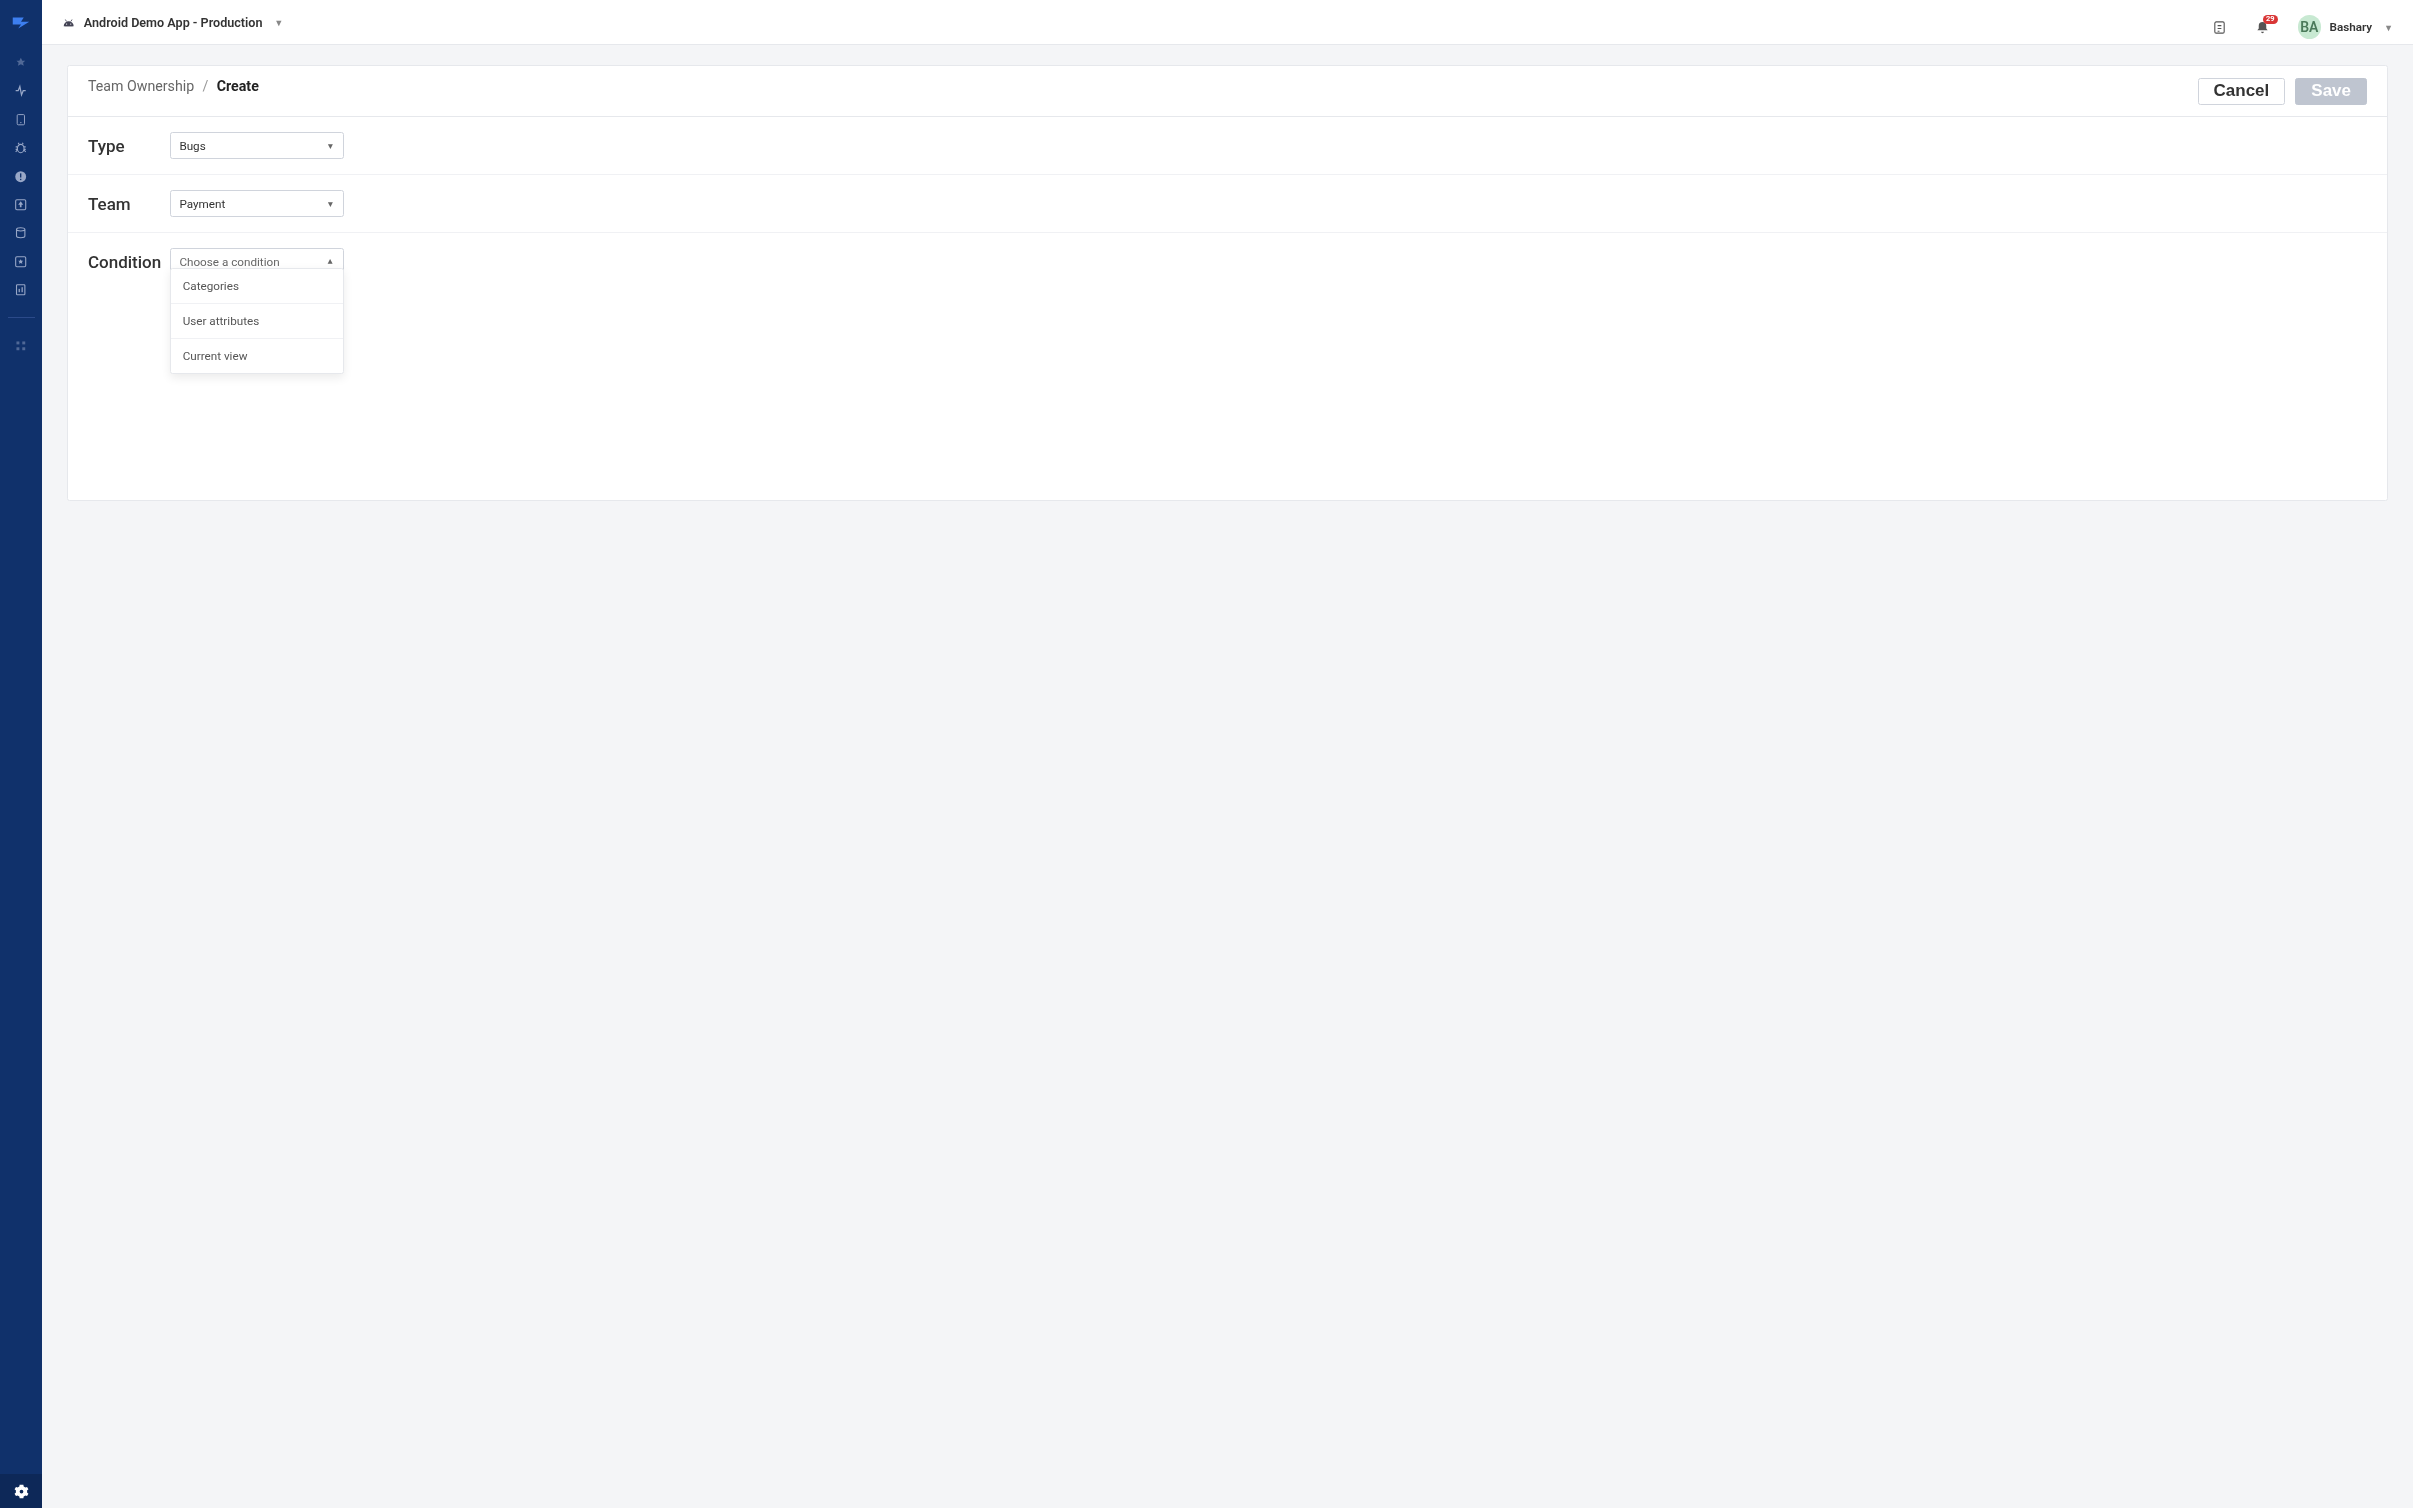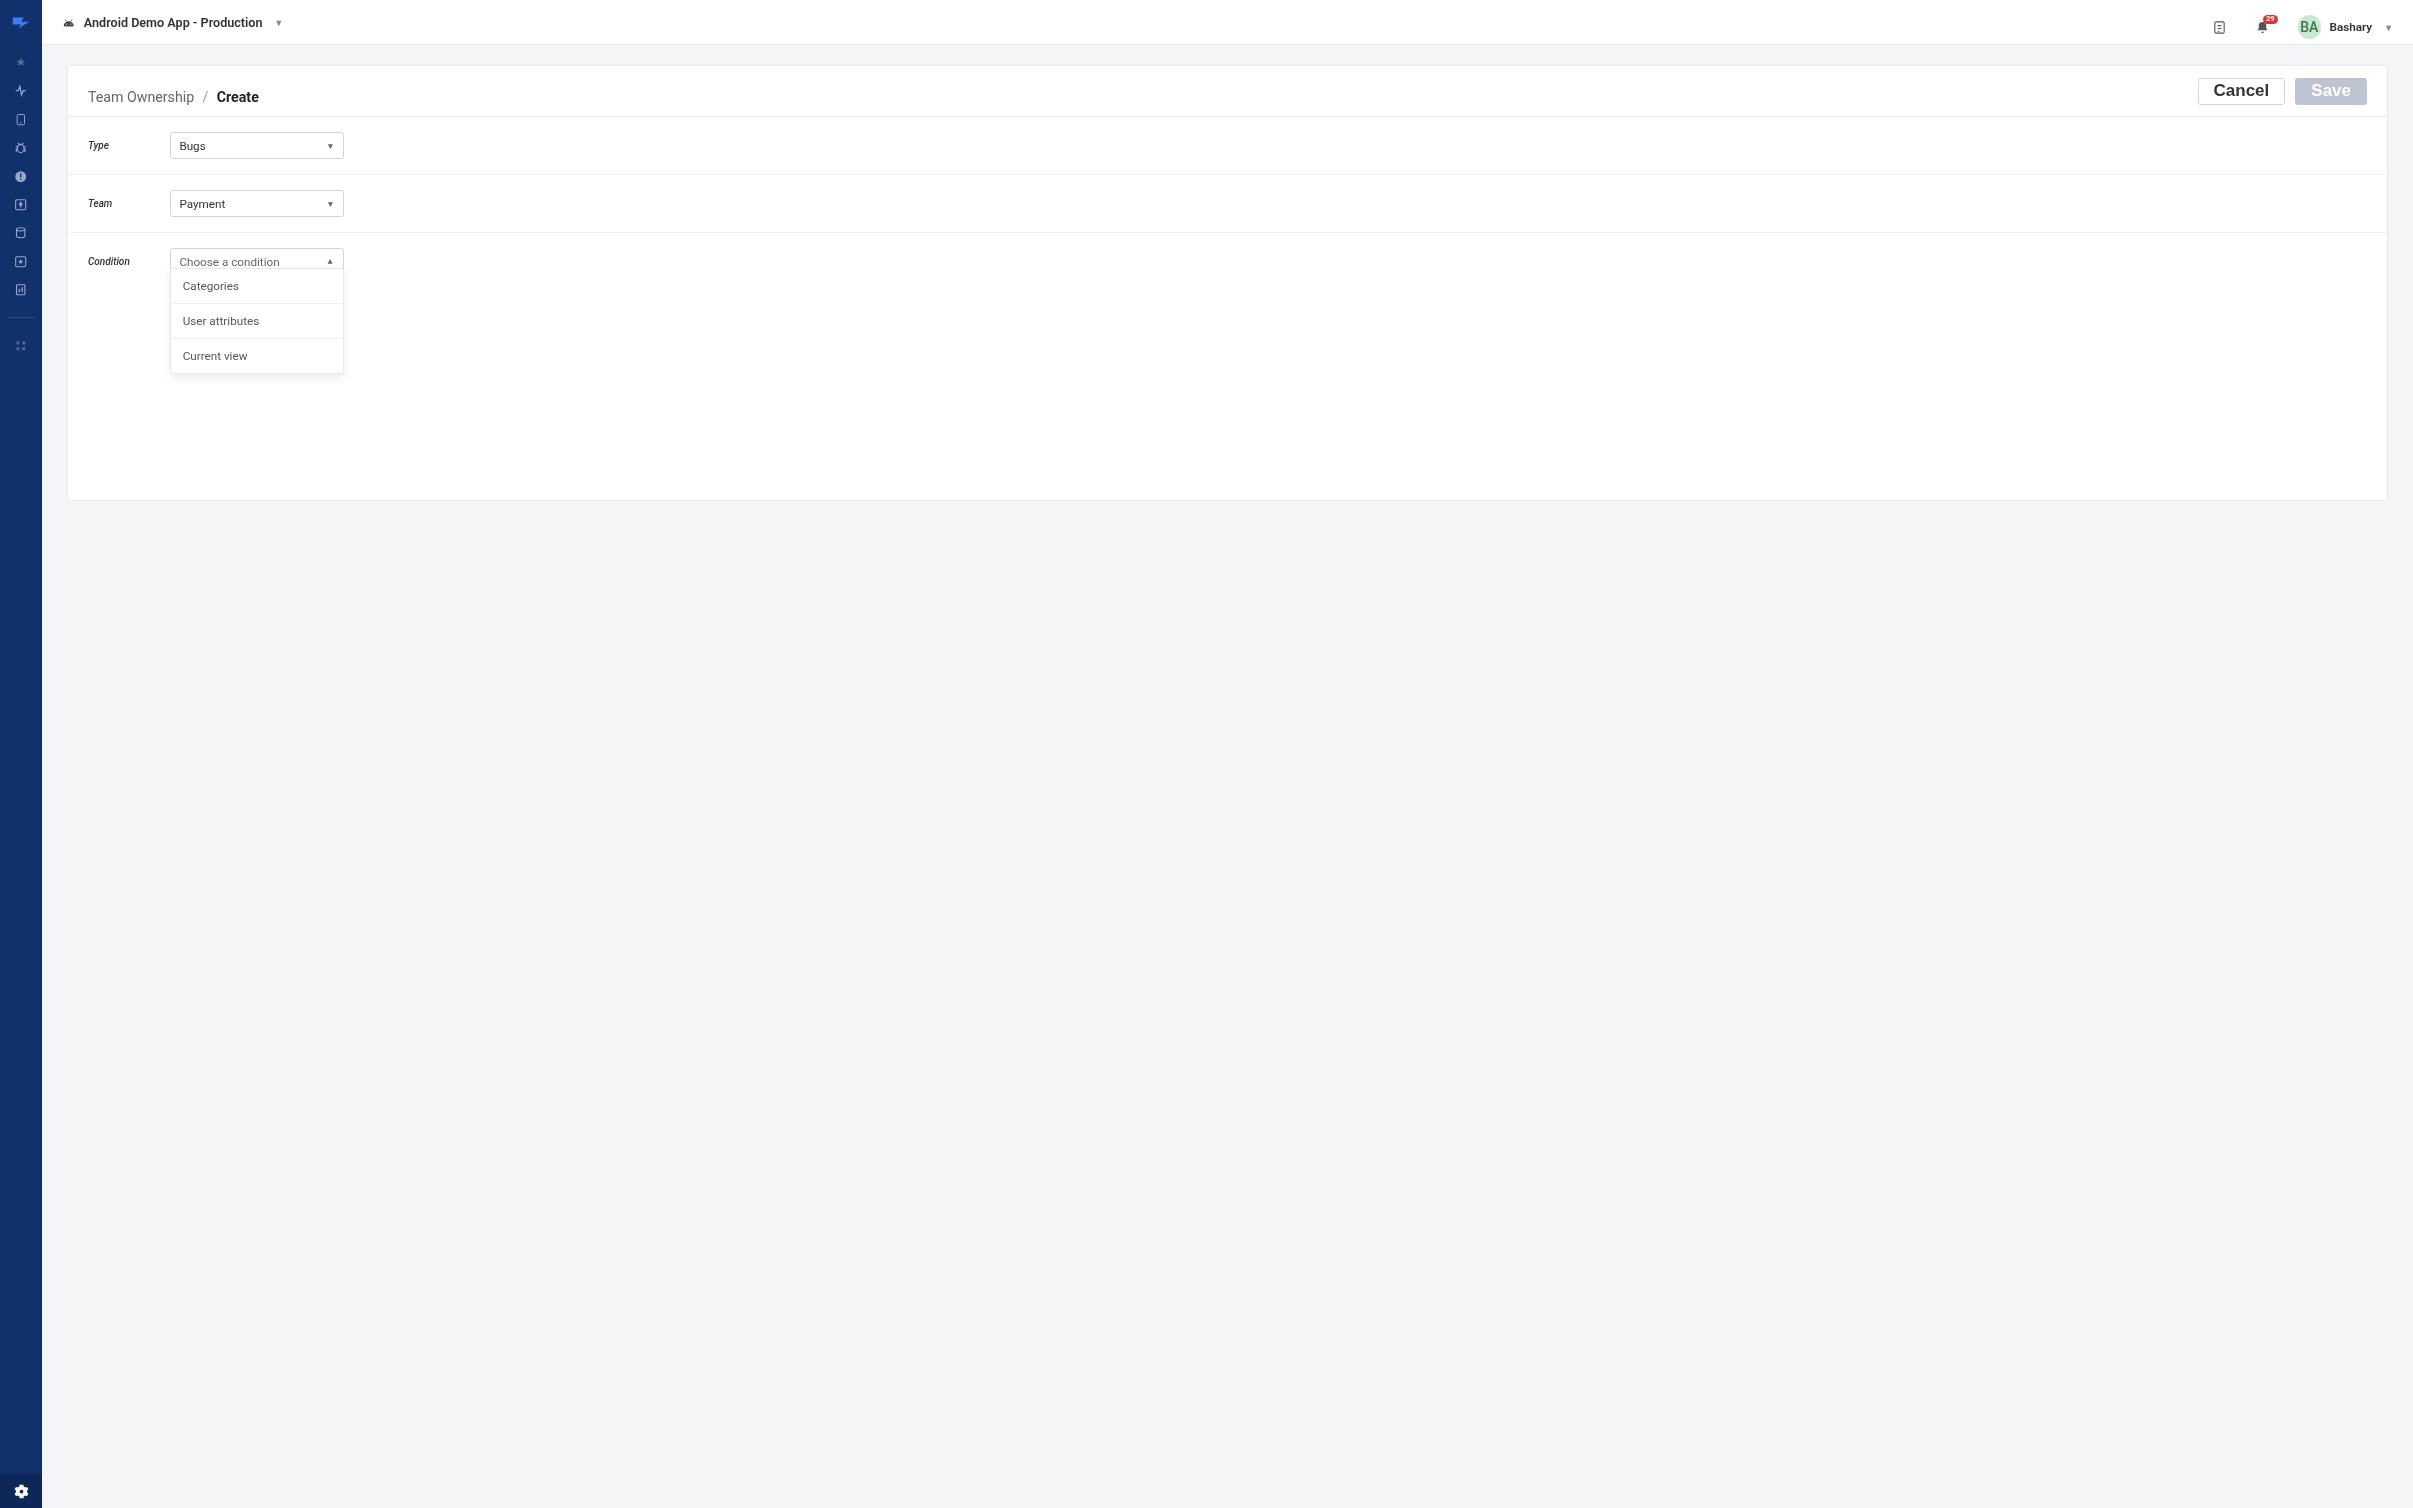--- a/index.html
+++ b/index.html
@@ -34,32 +34,32 @@
     .username { font-weight: 600; color: #333; font-size: 11.7px; }
 
     
     .banner { background: #fdf6e3; padding: 11.7px 20px; text-align: center; font-size: 11.7px; color: #333; }
     .banner b { font-weight: 700; }
     .banner a { color: #2e7de0; text-decoration: none; }
 
     
     .content { padding: 20px 25px; overflow: auto; flex: 1; }
     .card { background: #fff; border: 0.8px solid #e6e8ec; border-radius: 2.5px; min-height: 436px; }
-    .card-header { display: flex; align-items: flex-end; padding: 11.7px 20px; border-bottom: 0.8px solid #e6e8ec; }
+    .card-header { display: flex; align-items: flex-start; padding: 11.7px 20px; border-bottom: 0.8px solid #e6e8ec; }
     .breadcrumb { font-size: 14.2px; display: flex; gap: 8.4px; align-items: center; }
     .breadcrumb .parent { color: #666; }
     .breadcrumb .sep { color: #999; }
     .breadcrumb .current { font-weight: 700; color: #222; }
     .card-actions { margin-left: auto; display: flex; gap: 10px; }
     .btn { height: 27px; padding: 0 15px; border-radius: 2.5px; font-size: 17px; font-weight: 600; cursor: pointer; border: 0.8px solid #d0d4dc; background: #fff; color: #333; }
     .btn.primary { background: #bfc5d0; border-color: #bfc5d0; color: #fff; cursor: default; }
 
     .form-row { display: flex; align-items: center; padding: 15px 20px; border-bottom: 0.8px solid #f0f1f4; }
     .form-row:last-of-type { border-bottom: none; }
-    .form-label { width: 82px; font-size: 10px; color: #333; font-weight: 500; font-style: italic; }
+    .form-label { width: 82px; font-size: 17px; color: #333; font-weight: 500; }
     .select { width: 174px; height: 27px; border: 0.8px solid #d0d4dc; border-radius: 2.5px; background: #fff; display: flex; align-items: center; padding: 0 8.4px; cursor: pointer; font-size: 11.7px; color: #333; position: relative; }
     .select .placeholder { color: #666; }
     .select .caret { margin-left: auto; font-size: 8.4px; color: #666; }
     .select .caret.up { transform: rotate(180deg); display: inline-block; }
 
     .dropdown-wrap { position: relative; }
     .dropdown { position: absolute; top: 20px; left: 0; width: 174px; background: #fff; border: 0.8px solid #e6e8ec; border-radius: 2.5px; box-shadow: 0 3.4px 10px rgba(0,0,0,0.08); z-index: 10; }
     .dropdown-item { padding: 10px 11.7px; font-size: 11.7px; color: #555; cursor: pointer; border-bottom: 0.8px solid #f0f1f4; }
     .dropdown-item:last-child { border-bottom: none; }
   </style>

